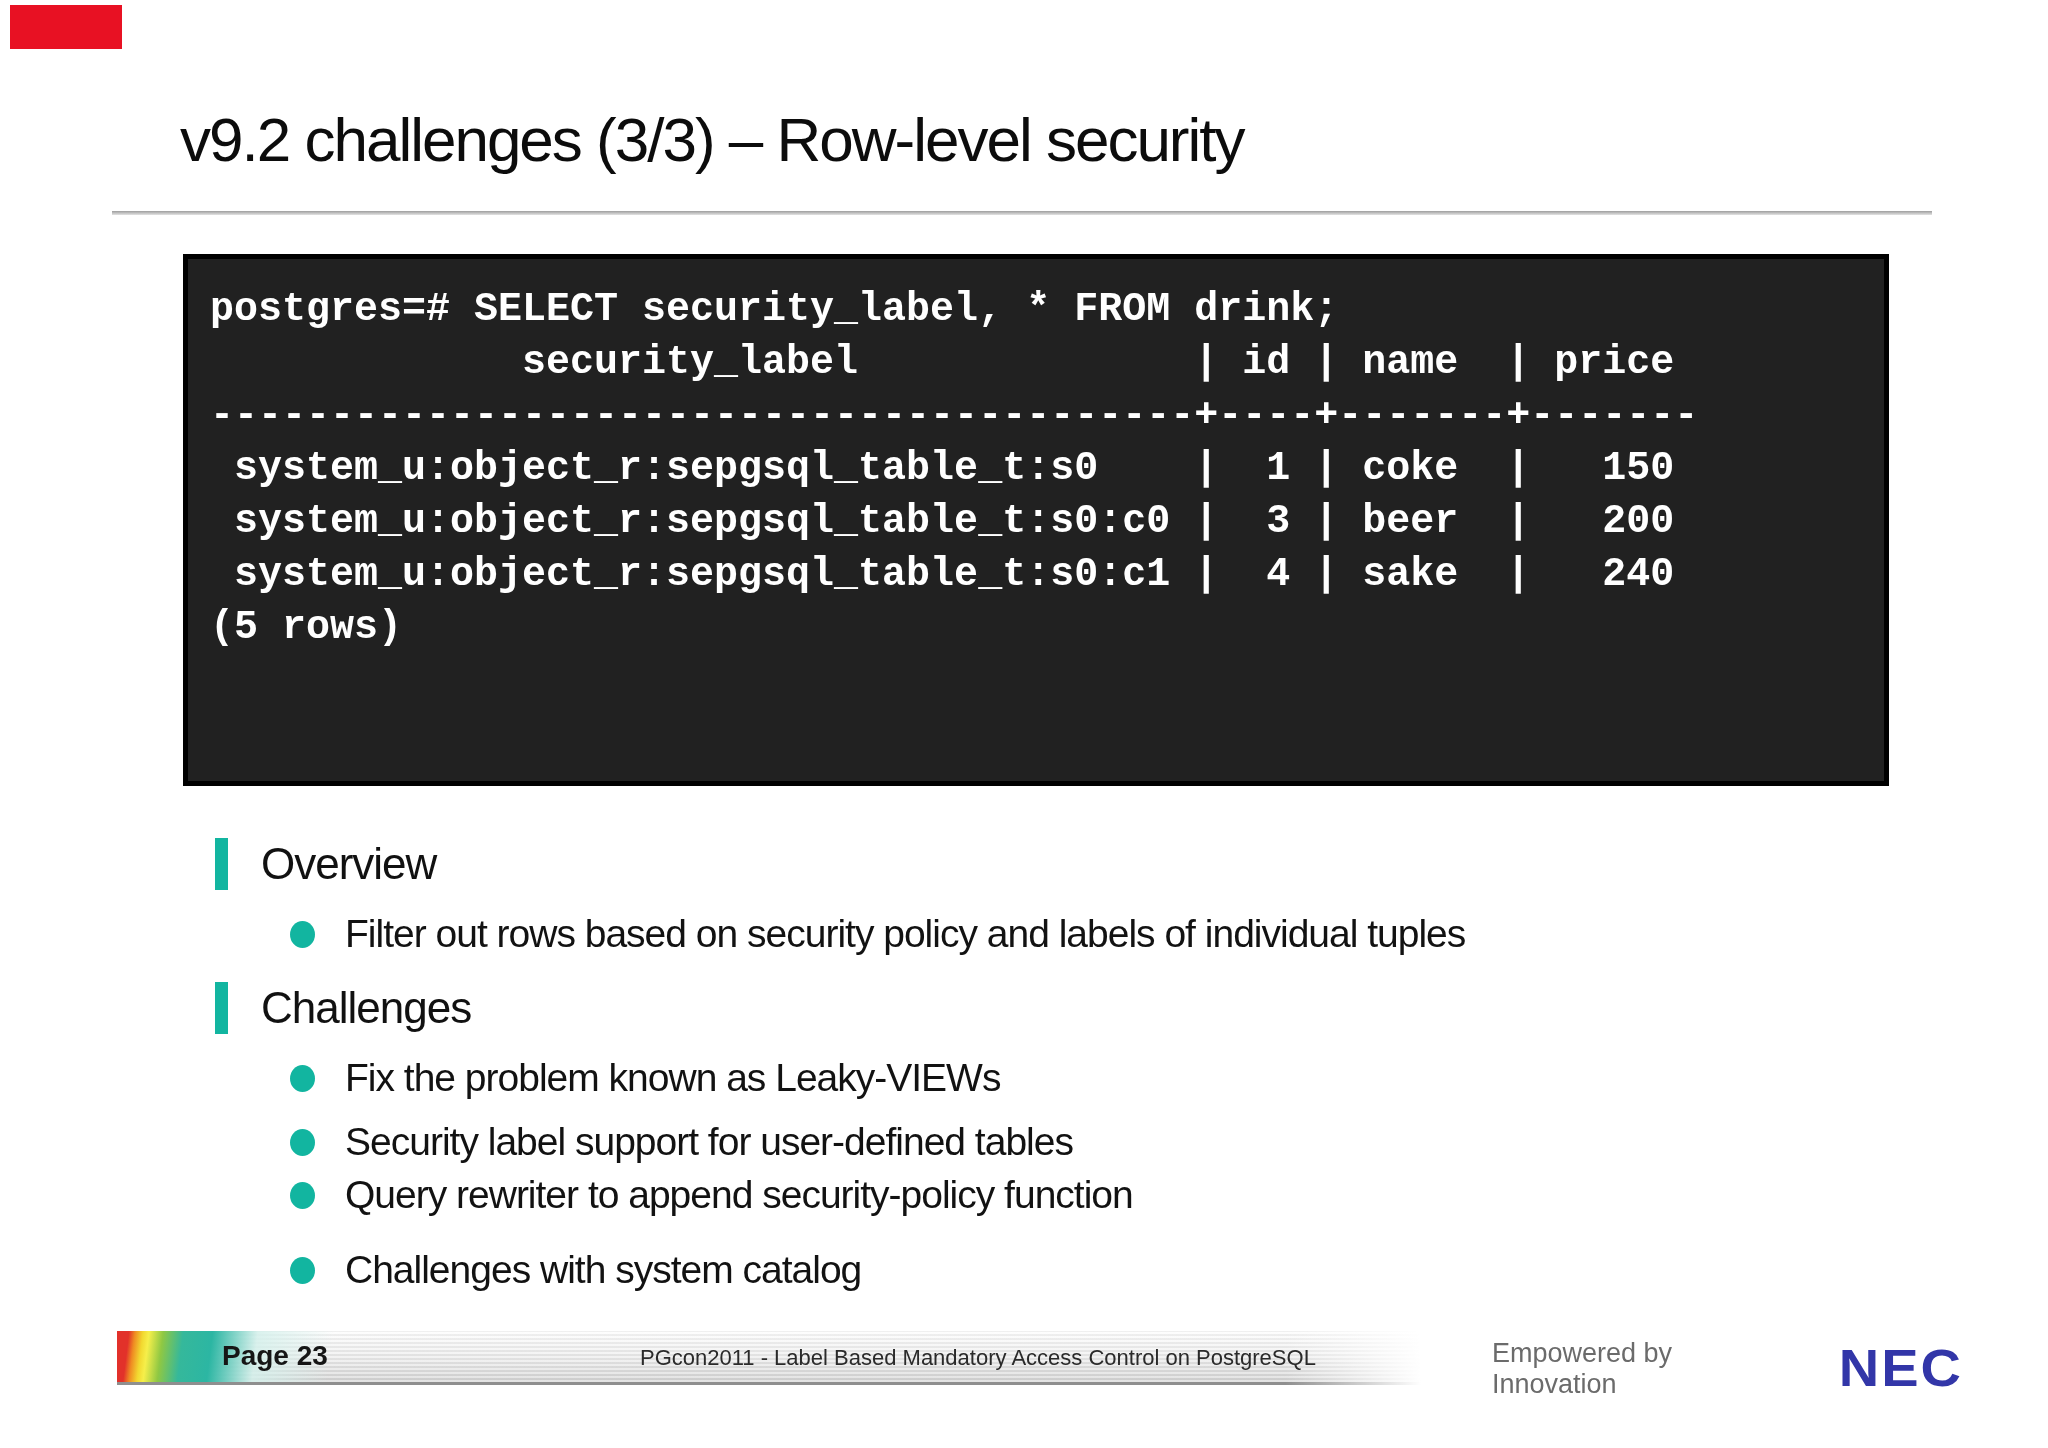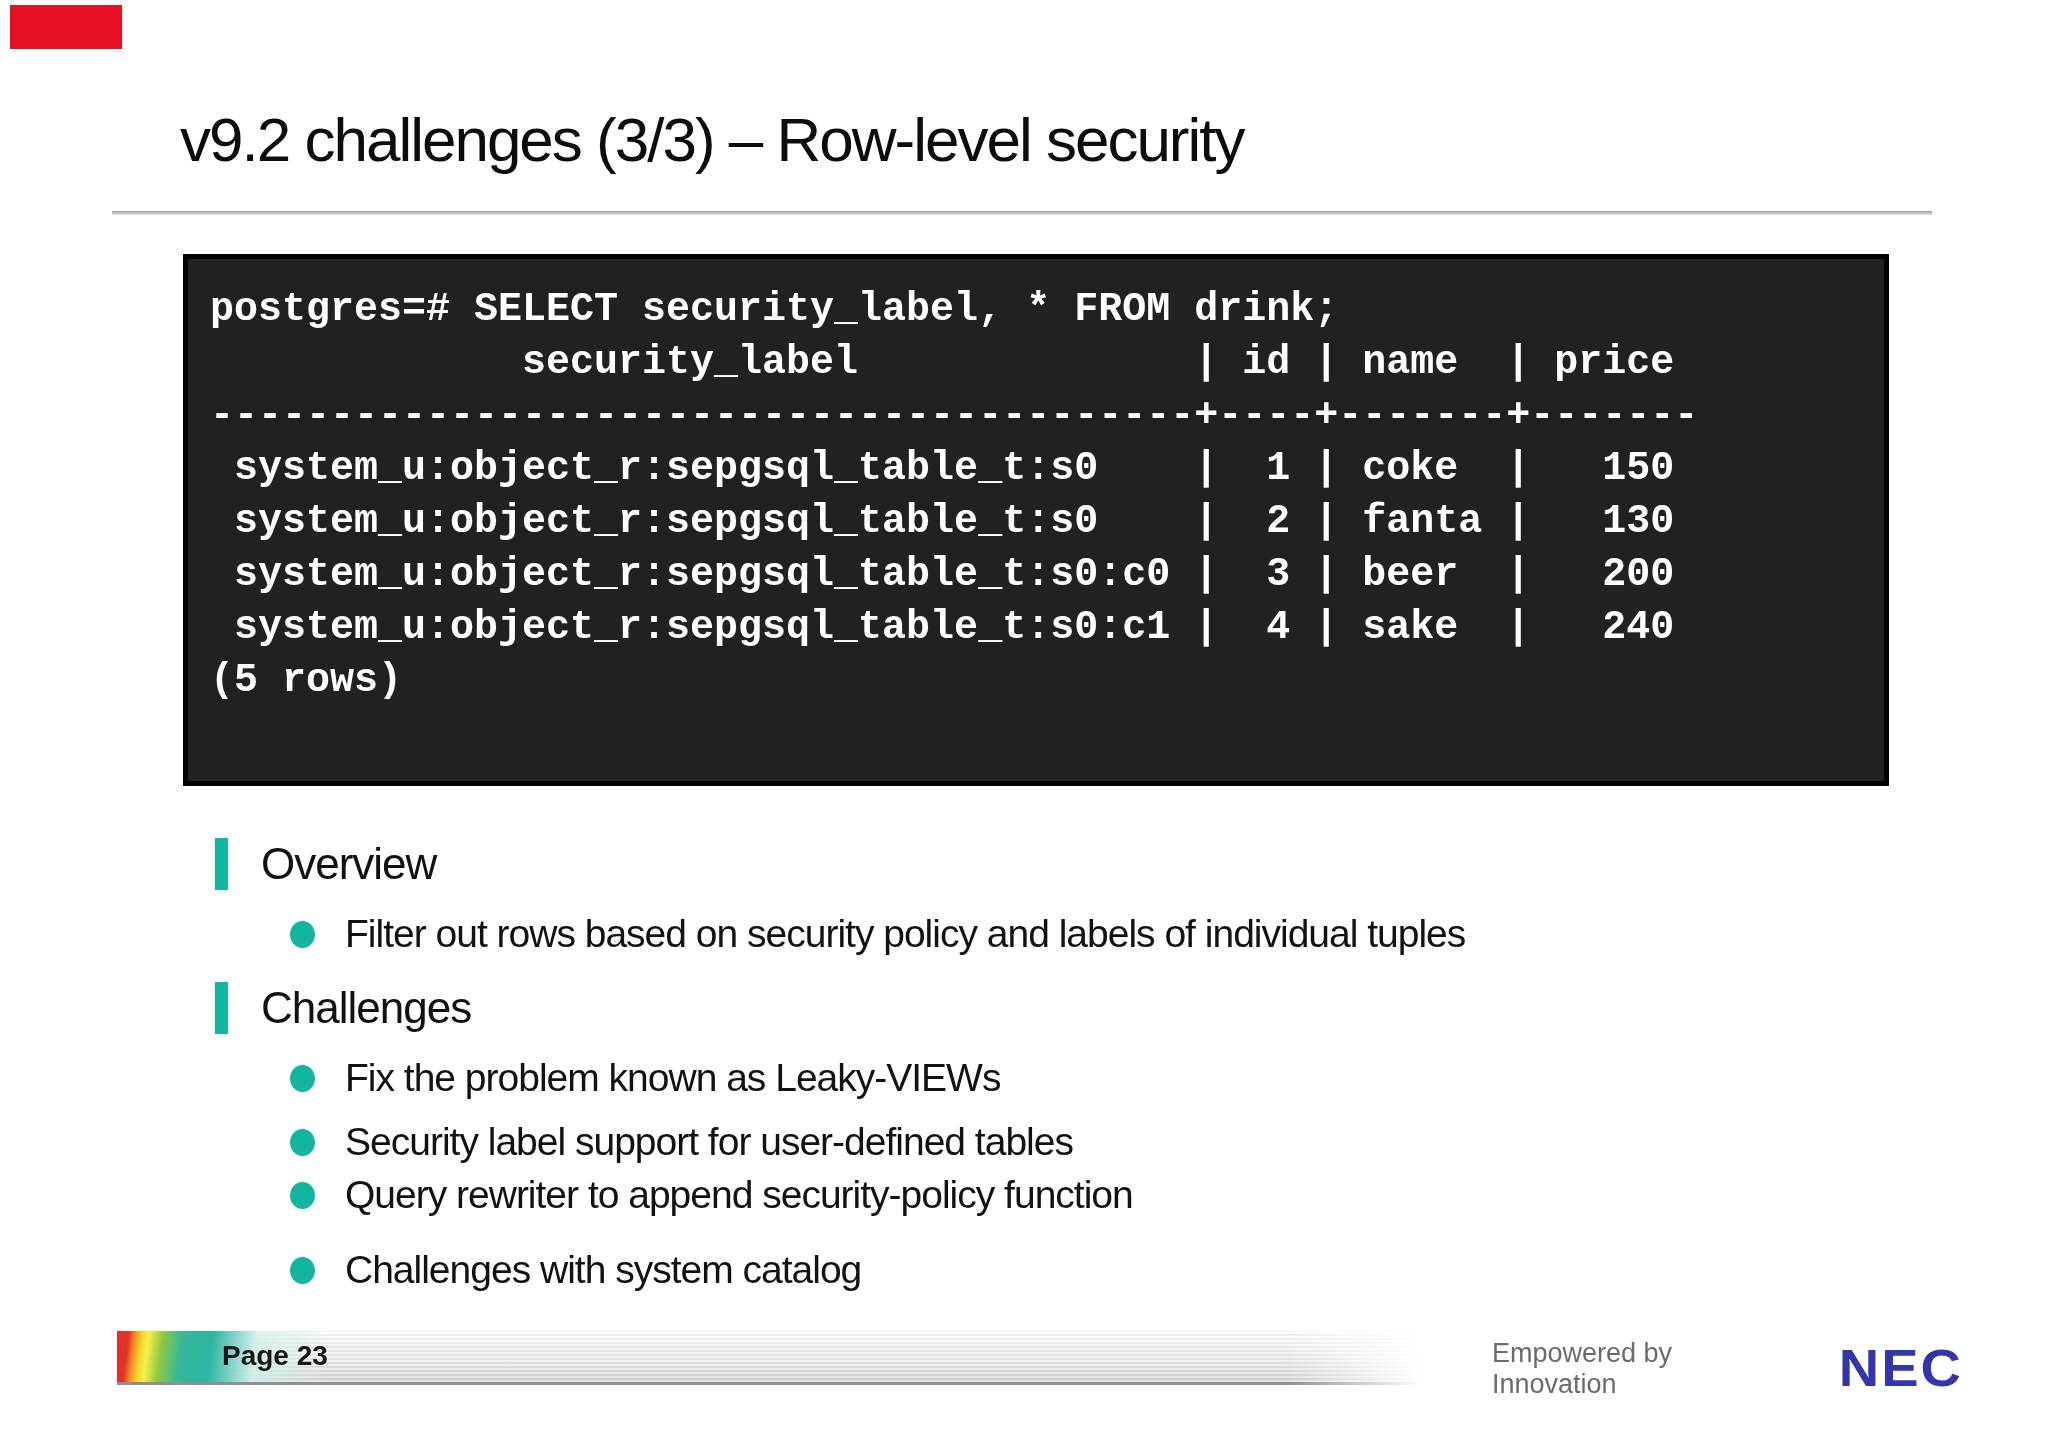--- a/index.html
+++ b/index.html
@@ -63,21 +63,20 @@
   <div class="red-marker"></div>
 
   <h1 class="title">v9.2 challenges (3/3) – Row-level security</h1>
   <div class="title-rule"></div>
 
   <div class="terminal">
     <div class="tline">postgres=# SELECT security_label, * FROM drink;</div>
     <div class="tline">             security_label              | id | name  | price </div>
     <div class="tline">-----------------------------------------+----+-------+-------</div>
     <div class="tline"> system_u:object_r:sepgsql_table_t:s0    |  1 | coke  |   150</div>
-    <div class="tline"> system_u:object_r:sepgsql_table_t:s0    |  2 | fanta |   130</div>
     <div class="tline"> system_u:object_r:sepgsql_table_t:s0:c0 |  3 | beer  |   200</div>
     <div class="tline"> system_u:object_r:sepgsql_table_t:s0:c1 |  4 | sake  |   240</div>
     <div class="tline">(5 rows)</div>
   </div>
 
   <div class="section-heading" style="top:838px">
     <span class="hbar"></span>
     <span class="htext">Overview</span>
   </div>
 
@@ -108,18 +107,19 @@
 
   <div class="bullet-row" style="top:1248px">
     <span class="bdot"></span>
     <span class="btext">Challenges with system catalog</span>
   </div>
 
   <div class="footer-bar">
     <div class="rainbow"></div>
   </div>
   <div class="page-label">Page 23</div>
+  <div class="conference-label">PGcon2011 - Label Based Mandatory Access Control on PostgreSQL</div>
   <div class="brand">
     <span class="tagline">Empowered by Innovation</span>
     <span class="nec-logo">NEC</span>
   </div>
 
 </div>
 
 </body></html>

